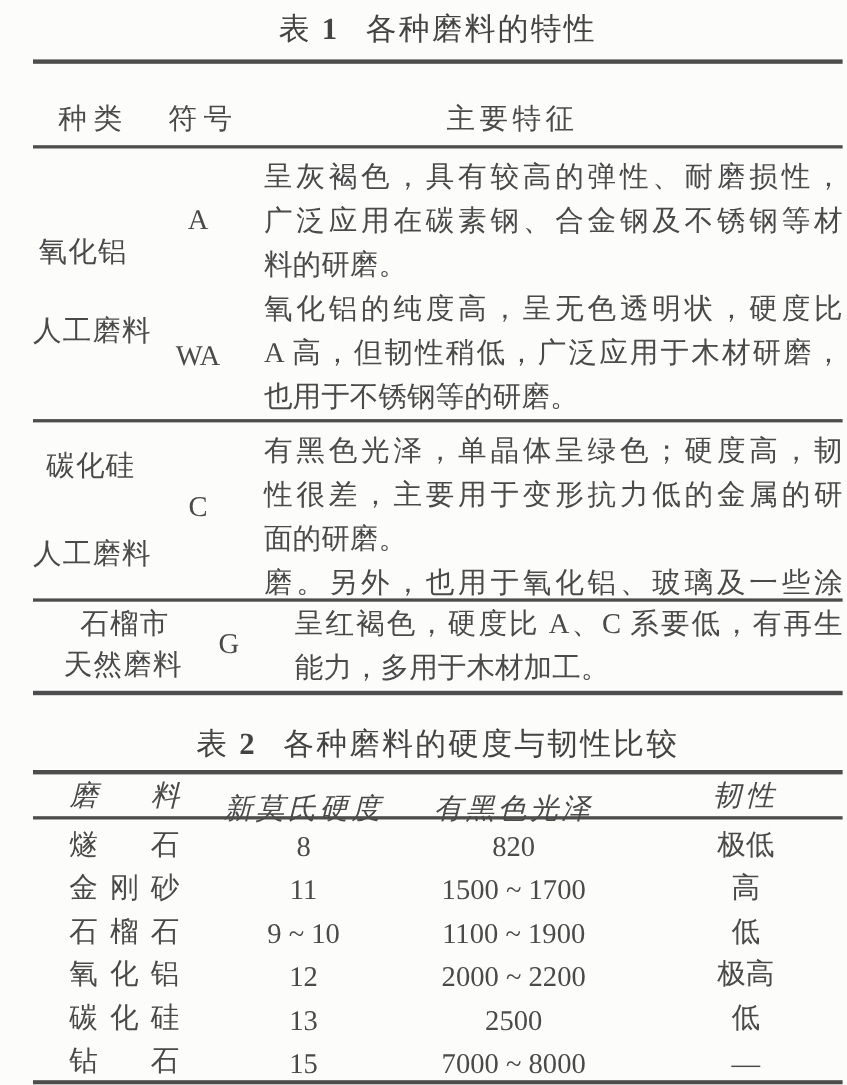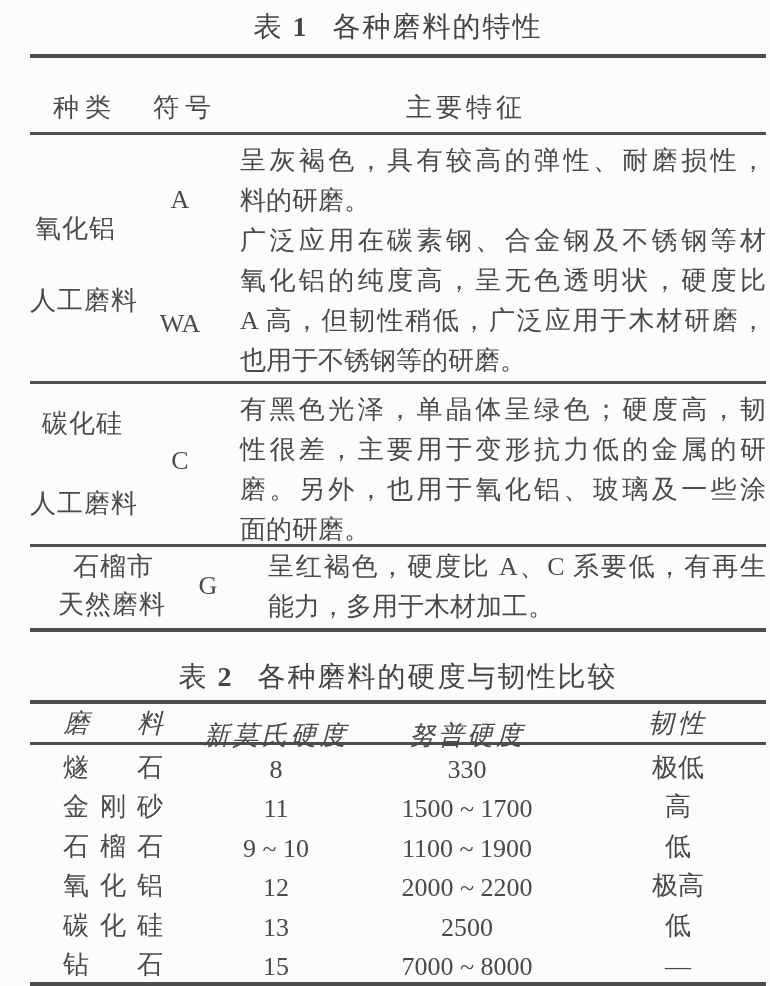--- a/index.html
+++ b/index.html
@@ -92,41 +92,41 @@
 
       <div class="rule r3"></div>
 
       <div class="sec s1">
         <div class="cat cat1">氧化铝</div>
         <div class="cat cat2">人工磨料</div>
         <div class="sym symA">A</div>
         <div class="sym symWA">WA</div>
         <div class="desc descA">
           <div class="line">呈灰褐色，具有较高的弹性、耐磨损性，</div>
+          <div class="line">广泛应用在碳素钢、合金钢及不锈钢等材</div>
           <div class="line last">料的研磨。</div>
-          <div class="line">广泛应用在碳素钢、合金钢及不锈钢等材</div>
         </div>
         <div class="desc descWA">
           <div class="line">氧化铝的纯度高，呈无色透明状，硬度比</div>
           <div class="line">A 高，但韧性稍低，广泛应用于木材研磨，</div>
           <div class="line last">也用于不锈钢等的研磨。</div>
         </div>
       </div>
 
       <div class="rule r3"></div>
 
       <div class="sec s2">
         <div class="cat cat1">碳化硅</div>
         <div class="cat cat2">人工磨料</div>
         <div class="sym symC">C</div>
         <div class="desc descC">
           <div class="line">有黑色光泽，单晶体呈绿色；硬度高，韧</div>
           <div class="line">性很差，主要用于变形抗力低的金属的研</div>
+          <div class="line last">面的研磨。</div>
           <div class="line">磨。另外，也用于氧化铝、玻璃及一些涂</div>
-          <div class="line last">面的研磨。</div>
         </div>
       </div>
 
       <div class="rule r3"></div>
 
       <div class="sec s3">
         <div class="cat cat1">石榴市</div>
         <div class="cat cat2">天然磨料</div>
         <div class="sym symG">G</div>
         <div class="desc descG">
@@ -143,32 +143,32 @@
     </div>
 
     <div>
       <div class="rule r4"></div>
 
       <div class="t2-head">
         <div class="c-mat">
           <span class="mat-box">磨 料</span>
         </div>
         <div class="c-mohs">新莫氏硬度</div>
-        <div class="c-knoop">努普硬度</div>
+        <div class="c-knoop">有黑色光泽</div>
         <div class="c-tough">韧性</div>
       </div>
 
       <div class="rule r3"></div>
 
       <div class="t2-row">
         <div class="c-mat">
             <span class="mat-box">燧 石</span>
           </div>
         <div class="c-mohs">8</div>
-        <div class="c-knoop">330</div>
+        <div class="c-knoop">820</div>
         <div class="c-tough">极低</div>
       </div>
       <div class="t2-row">
         <div class="c-mat">
             <span class="mat-box">金刚砂</span>
           </div>
         <div class="c-mohs">11</div>
         <div class="c-knoop">1500 ~ 1700</div>
         <div class="c-tough">高</div>
       </div>

